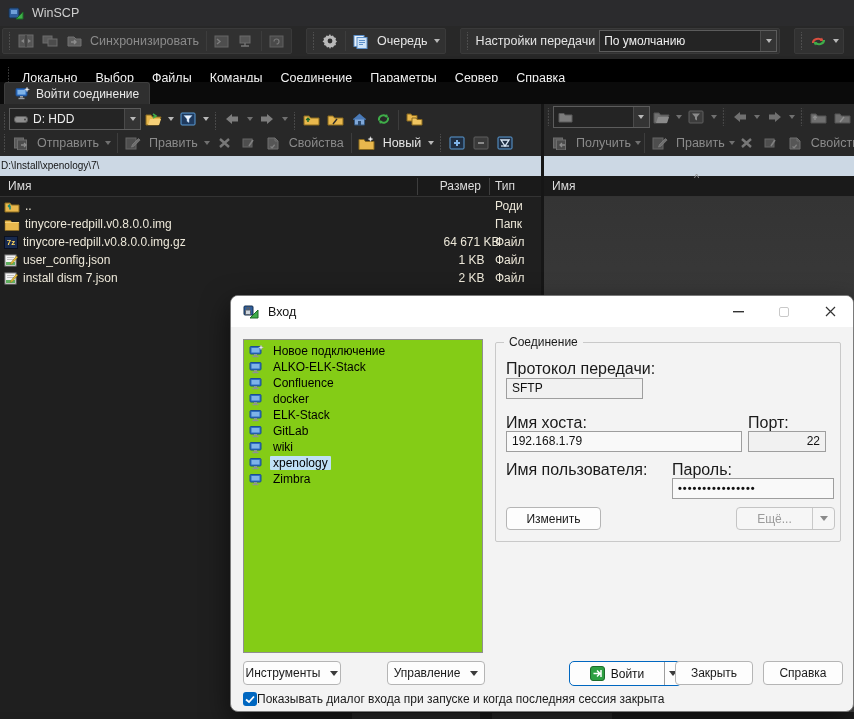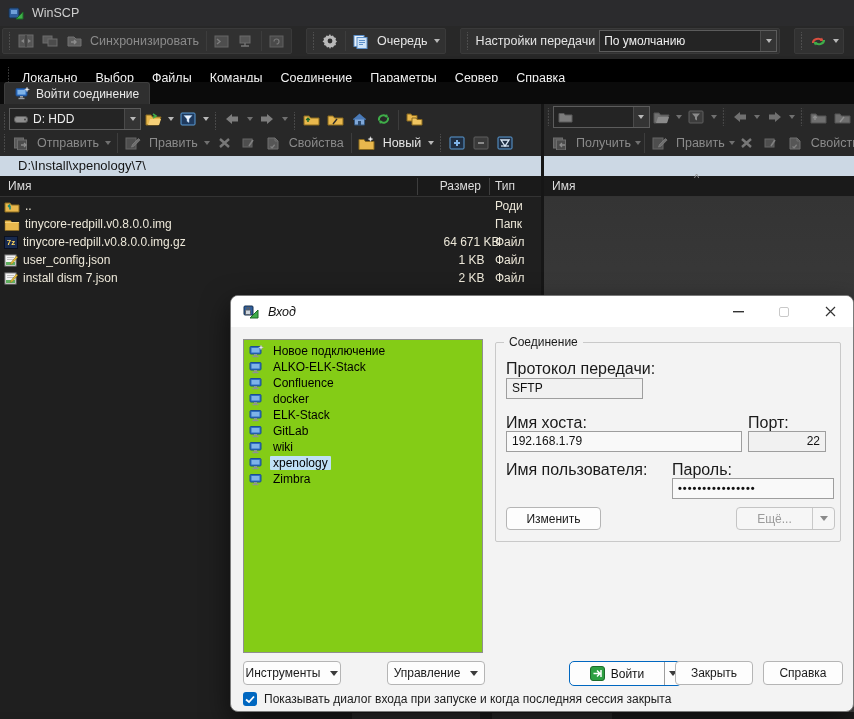--- a/index.html
+++ b/index.html
@@ -38,21 +38,21 @@
   
   .navrow-l { position:absolute; left:0; top:104px; width:541px; height:26px; background:#282828;
               display:flex; align-items:flex-end; overflow:hidden; }
   .navrow-r { position:absolute; left:544px; top:104px; width:310px; height:26px; background:#282828;
               display:flex; align-items:center; overflow:hidden; }
   .cmdrow-l { position:absolute; left:0; top:130px; width:541px; height:26px; background:#282828;
               display:flex; align-items:center; overflow:hidden; }
   .cmdrow-r { position:absolute; left:544px; top:130px; width:310px; height:26px; background:#282828;
               display:flex; align-items:center; overflow:hidden; }
   .pathbar-l { position:absolute; left:0; top:156px; width:541px; height:36px; background:#ccd8e4;
-               color:#141414; line-height:20px; padding-left:18px; font-size:13px; }
+               color:#141414; line-height:20px; padding-left:1px; font-size:10px; }
   .pathbar-r { position:absolute; left:544px; top:156px; width:310px; height:20px; background:#ccd8e4; }
 
   
   .hdr-l { position:absolute; left:0; top:176px; width:541px; height:21px; background:#1a1a1a;
            border-bottom:1px solid #333; color:#dcdcdc; font-size:12px; }
   .hdr-l .col-name { position:absolute; left:8px; top:3px; }
   .hdr-l .col-size { position:absolute; left:418px; top:3px; width:63px; text-align:right; }
   .hdr-l .col-type { position:absolute; left:495px; top:3px; }
   .hdr-div { position:absolute; top:2px; width:1px; height:17px; background:#3d3d3d; }
   .hdr-r { position:absolute; left:544px; top:176px; width:310px; height:21px; background:#1a1a1a;
@@ -74,21 +74,21 @@
   
   svg { display:block; }
   .seven-z { width:14px; height:13px; background:#182a4e; border:1px solid #0a1020; color:#ffd75e;
              font-size:8px; font-weight:bold; display:flex; align-items:center; justify-content:center; }
 
   
   .dialog { position:absolute; left:230px; top:295px; width:624px; height:417px; background:#f3f3f3;
             border:1px solid #7a7a7a; border-radius:8px; box-shadow:0 10px 28px rgba(0,0,0,.6);
             color:#1a1a1a; overflow:hidden; }
   .dlg-title { position:absolute; left:0; top:0; width:100%; height:31px; background:#fff;
-               display:flex; align-items:center; padding-left:12px; gap:8px; font-size:12.5px; color:#111;font-style:italic; }
+               display:flex; align-items:center; padding-left:12px; gap:8px; font-size:12.5px; color:#111; }
   .dlg-winbtns { margin-left:auto; display:flex; height:100%; }
   .dlg-winbtn { width:46px; height:100%; display:flex; align-items:center; justify-content:center; }
   .site-list { position:absolute; left:12px; top:43px; width:240px; height:314px; background:#84cc16;
                border:1px solid #8f8f8f; padding-top:3px; overflow:hidden; }
   .site-item { display:flex; align-items:center; gap:6px; height:16px; padding-left:5px; font-size:12px; color:#000; }
   .site-item .slabel { padding:0 3px; border-radius:1px; }
   .site-item.selected .slabel { background:#bfe0f7; }
   .groupbox { position:absolute; left:264px; top:46px; width:346px; height:200px;
               border:1px solid #c9c9c9; border-radius:2px; }
   .gb-legend { position:absolute; top:-8px; left:8px; background:#f3f3f3; padding:0 5px; font-size:12px; color:#1a1a1a; }
@@ -103,21 +103,21 @@
                 border:1px solid #c4c4c4; border-radius:4px; overflow:hidden; }
   .split-more .m-main { flex:1; display:flex; align-items:center; justify-content:center; color:#9b9b9b; font-size:12px; }
   .split-more .m-arrow { width:22px; display:flex; align-items:center; justify-content:center; border-left:1px solid #c9c9c9; }
   .tri-dark { width:0; height:0; border-left:4px solid transparent; border-right:4px solid transparent; border-top:5px solid #3c3c3c; }
   .dlg-bottom { position:absolute; left:0; top:365px; width:100%; height:30px; }
   .btn-dd { gap:10px; }
   .login-split { position:absolute; left:338px; top:0; width:113px; height:25px; display:flex; align-items:stretch;
                  background:#fdfdfd; border:1.5px solid #0067c0; border-radius:5px; overflow:hidden; }
   .login-split .l-main { flex:1; display:flex; align-items:center; justify-content:center; gap:6px; font-size:12px; color:#111; }
   .login-split .l-arrow { width:17px; display:flex; align-items:center; justify-content:center; border-left:1px solid #9e9e9e; }
-  .chkrow { position:absolute; left:12px; top:396px; display:flex; align-items:flex-end; gap:7px; }
+  .chkrow { position:absolute; left:12px; top:396px; display:flex; align-items:flex-end; gap:0; }
   .chkbox { width:14px; height:14px; background:#0067c0; border-radius:3px; display:flex; align-items:center; justify-content:center; }
   .chklabel { font-size:12px; color:#1a1a1a; }
 </style>
 </head>
 <body>
 
 <div class="root">
 
   <div class="titlebar">
     <span>

